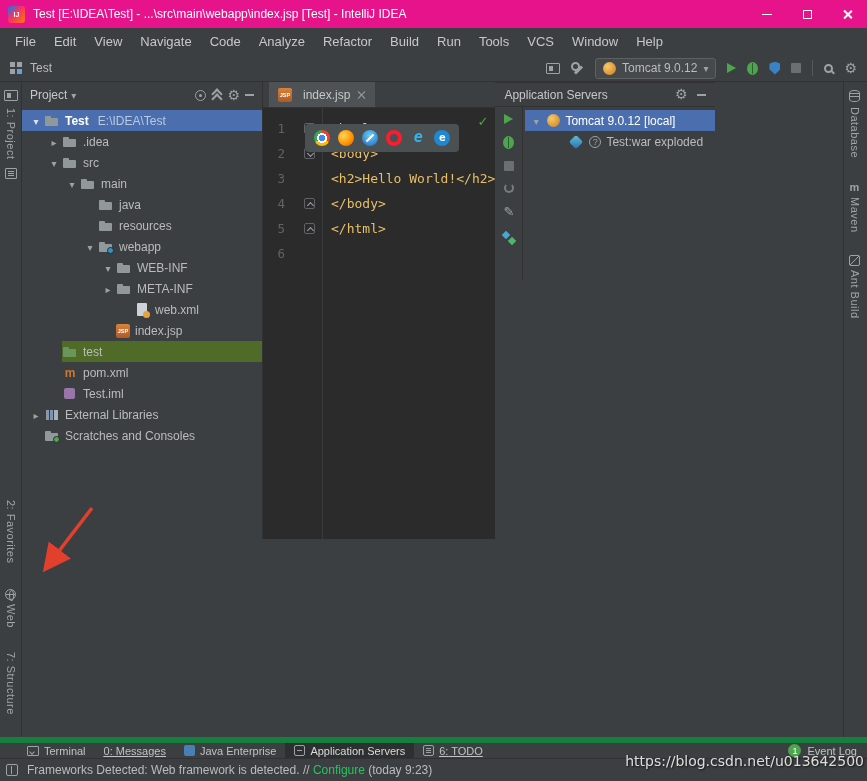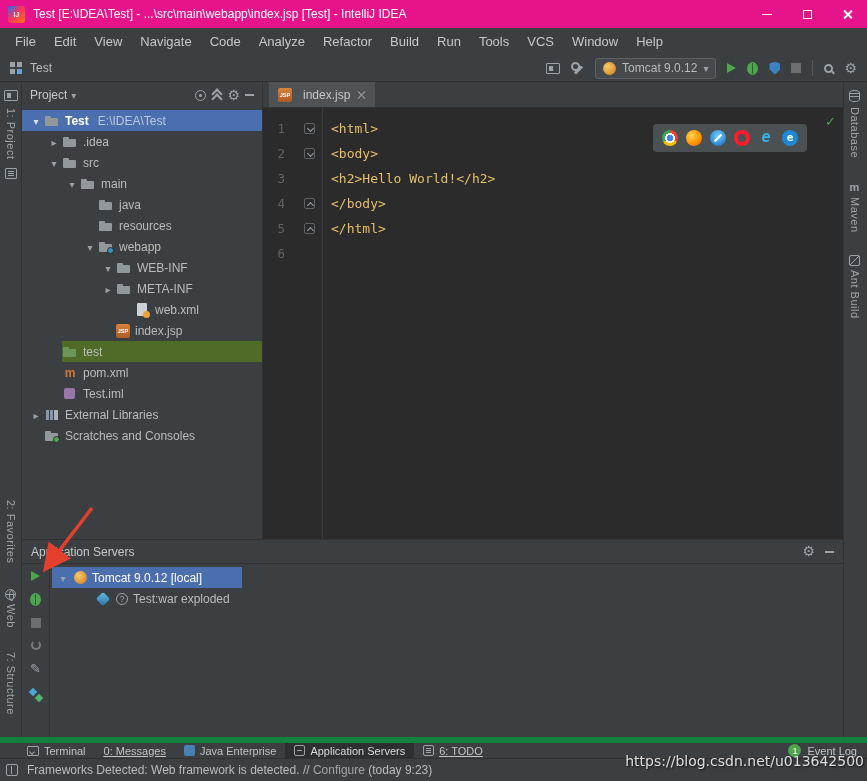--- a/index.html
+++ b/index.html
@@ -65,21 +65,21 @@
   .globe-icon { width:11px; height:11px; border:1px solid #9da2a8; border-radius:50%; }
   .globe-icon::before { content:""; position:absolute; left:0; top:4px; width:9px; height:1px; background:#9da2a8; }
   .globe-icon::after { content:""; position:absolute; left:3px; top:0; width:3px; height:9px; border:1px solid #9da2a8; border-radius:50%; }
   .files-icon { width:12px; height:11px; border:1px solid #9da2a8; border-radius:1px; }
   .files-icon::before { content:""; position:absolute; left:2px; top:2px; width:6px; height:1px; background:#9da2a8; box-shadow:0 2px 0 #9da2a8, 0 4px 0 #9da2a8; }
   .db-icon { width:11px; height:12px; border:1px solid #9da2a8; border-radius:5px/3px; }
   .db-icon::before { content:""; position:absolute; left:0; top:2px; width:9px; height:1px; background:#9da2a8; box-shadow:0 3px 0 #9da2a8; }
   .m-letter-icon::before { content:"m"; color:#9da2a8; font-weight:bold; font-size:11px; }
   .ant-icon { width:11px; height:11px; background:linear-gradient(135deg, transparent 45%, #9da2a8 45% 55%, transparent 55%); border:1px solid #9da2a8; border-radius:2px; }
 
-  .center { display:flex; flex-direction:column; width:821px; }
+  .center { display:flex; flex-direction:row; width:821px; }
   .upper { display:flex; height:457px; }
 
   
   .project-panel { width:241px; border-right:1px solid #323232; display:flex; flex-direction:column; }
   .pp-header { height:26px; display:flex; align-items:center; padding:0 8px; gap:5px; color:#c7c7c7; }
   .pp-title { display:flex; align-items:center; gap:4px; }
   .pp-sp { flex:1; }
   .target-icon { width:11px; height:11px; border:1px solid #9da2a8; border-radius:50%; }
   .target-icon::after { content:""; position:absolute; left:3px; top:3px; width:3px; height:3px; border-radius:50%; background:#9da2a8; }
   .collapse-icon { width:11px; height:12px; }
@@ -177,21 +177,21 @@
   .as-icon::before { content:""; position:absolute; left:2px; top:4px; width:5px; height:1px; background:#9da2a8; }
   .todo-icon { width:11px; height:11px; border:1px solid #9da2a8; border-radius:2px; }
   .todo-icon::before { content:""; position:absolute; left:2px; top:2px; width:5px; height:1px; background:#9da2a8; box-shadow:0 2px 0 #9da2a8, 0 4px 0 #9da2a8; }
   .tw-right { margin-left:auto; display:flex; align-items:center; gap:6px; padding-right:10px; }
   .badge { width:13px; height:13px; border-radius:50%; background:#4da54d; color:#fff; font-size:9px; display:flex; align-items:center; justify-content:center; }
 
   
   .statusbar { height:23px; border-top:1px solid #323232; display:flex; align-items:center; padding:0 10px 0 6px; color:#bbb; }
   .grid-icon { width:12px; height:12px; border:1px solid #9da2a8; border-radius:2px; margin-right:9px; }
   .grid-icon::before { content:""; position:absolute; left:4px; top:1px; width:1px; height:8px; background:#9da2a8; }
-  .sb-link { color:#a3a3a3; }
+  .sb-link { color:#22c55e; }
   .sb-right { margin-left:auto; display:flex; align-items:center; gap:16px; font-size:11.5px; color:#b0b3b5; padding-right:52px; }
   .lock-icon { width:9px; height:7px; background:#9da2a8; border-radius:1px; margin-top:4px; }
   .lock-icon::before { content:""; position:absolute; left:1.5px; top:-5px; width:6px; height:6px; border:1.5px solid #9da2a8; border-bottom:none; border-radius:3px 3px 0 0; }
   .hector-icon { width:10px; height:10px; border-radius:50%; border:1px solid #9da2a8; }
 
   
   .watermark { position:absolute; right:3px; bottom:12px; z-index:40; font-family:"DejaVu Sans",sans-serif; font-size:14px; color:rgba(235,235,235,.92); text-shadow:1px 1px 2px rgba(0,0,0,.75); }
   .annot { position:absolute; left:0; top:0; width:867px; height:781px; pointer-events:none; z-index:50; }
 </style>
 </head>

